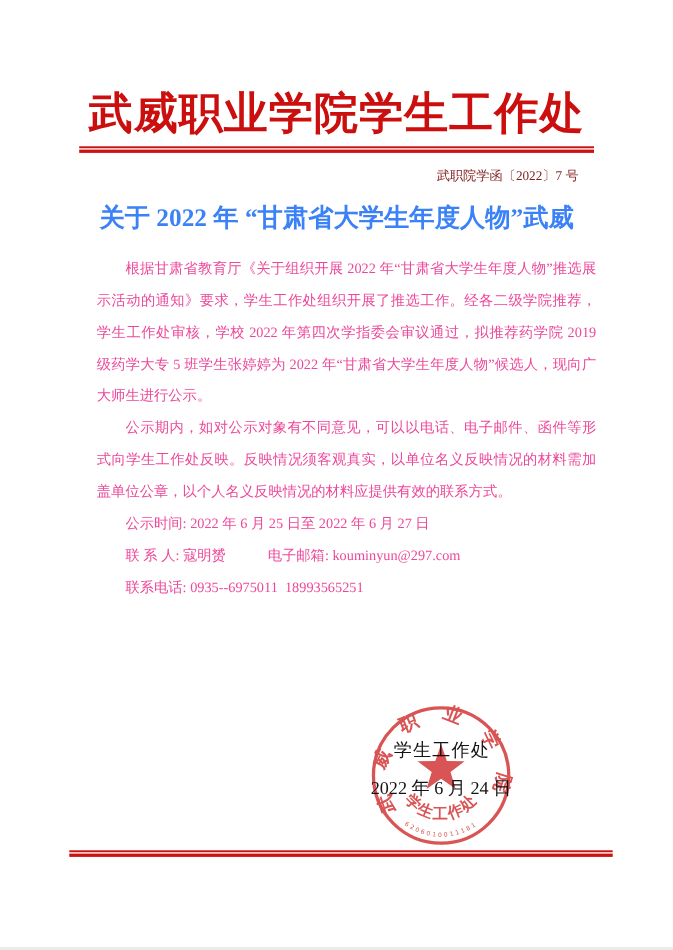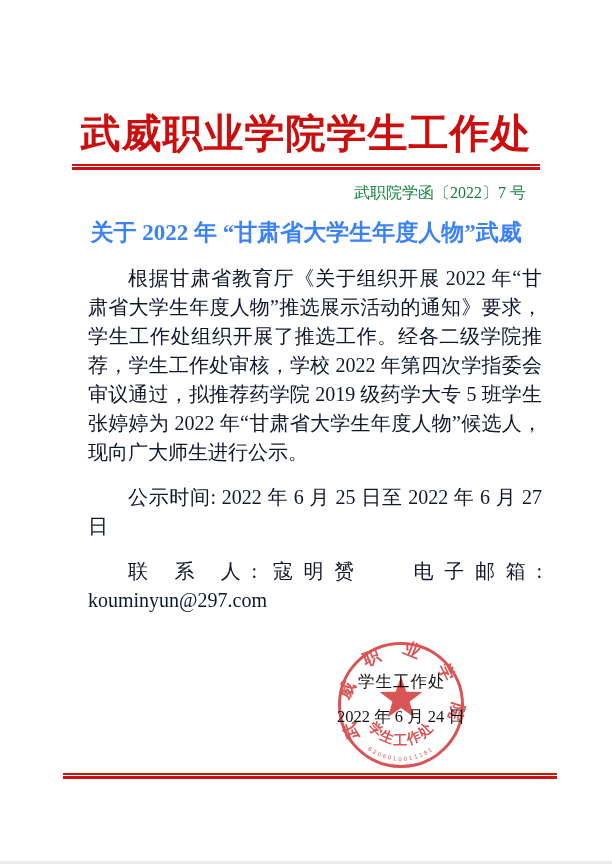--- a/index.html
+++ b/index.html
@@ -7,58 +7,58 @@
   .page {
     position:relative;
     width:612px; height:864px;
     margin:0 auto;
     background:#ffffff;
     overflow:hidden;
     font-family:"Liberation Serif","DejaVu Serif",serif;
     color:#1f1f1f;
   }
   .letterhead {
-    padding-top:113px;
+    padding-top:82px;
     text-align:center;
     font-size:40px;
     font-weight:bold;
     letter-spacing:1px;
     color:#cb0e0e;
     line-height:1.05;
     white-space:nowrap;
   }
   .divider { margin:9px 72px 0 72px; }
   .divider .l1 { height:2px;  background:#cc1111; }
   .divider .l2 { height:1px;  background:#ffffff; }
   .divider .l3 { height:2.5px; background:#cc1111; }
   .doc-number {
     margin-top:13px;
     padding-right:86px;
     text-align:right;
-    font-size:16px;
-    color:#15803d;
+    font-size:12px;
+    color:#7f1d1d;
   }
   .doc-title {
     margin:11px 58px 0 58px;
     text-align:center;
     font-size:23px;
     line-height:35px;
     font-weight:bold;
     color:#3b82f6;
   }
   .body-text {
     margin:14px 70px 0 88px;
-    font-size:20px;
+    font-size:13px;
     line-height:29px;
     text-align:justify;
     text-justify:inter-character;
-    color:#0f172a;
+    color:#ec4899;
   }
   .body-text p { text-indent:2em; white-space:pre-wrap; }
-  .contact-line { text-indent:2em; white-space:pre-wrap;margin-top:16px; }
+  .contact-line { text-indent:2em; white-space:pre-wrap; }
   .contact-gap { display:inline-block; width:38px; }
   .signature {
     position:absolute; left:358px; top:671px;
     font-size:16.5px; letter-spacing:1px; color:#141414;
     z-index:2;
   }
   .sign-date {
     position:absolute; left:337px; top:706px;
     font-size:16.5px; color:#141414;
     z-index:2;
@@ -93,22 +93,24 @@
   </div>
 
   <div class="doc-number">武职院学函〔2022〕7 号</div>
 
   <div class="doc-title">
     <span>关于 2022 年 “甘肃省大学生年度人物”武威</span><br>
   </div>
 
   <div class="body-text">
     <p>根据甘肃省教育厅《关于组织开展 2022 年“甘肃省大学生年度人物”推选展示活动的通知》要求，学生工作处组织开展了推选工作。经各二级学院推荐，学生工作处审核，学校 2022 年第四次学指委会审议通过，拟推荐药学院 2019 级药学大专 5 班学生张婷婷为 2022 年“甘肃省大学生年度人物”候选人，现向广大师生进行公示。</p>
+    <p>公示期内，如对公示对象有不同意见，可以以电话、电子邮件、函件等形式向学生工作处反映。反映情况须客观真实，以单位名义反映情况的材料需加盖单位公章，以个人名义反映情况的材料应提供有效的联系方式。</p>
     <p class="contact-line">公示时间: 2022 年 6 月 25 日至 2022 年 6 月 27 日</p>
     <p class="contact-line"><span>联 系 人: 寇明赟</span><span class="contact-gap"></span><span>电子邮箱: kouminyun@297.com</span></p>
+    <p class="contact-line">联系电话: 0935--6975011  18993565251</p>
   </div>
 
   <div class="signature">学生工作处</div>
 
   <div class="sign-date">2022 年 6 月 24 日</div>
 
   <svg class="seal" viewBox="0 0 136 136" xmlns="http://www.w3.org/2000/svg">
     <defs>
       <path id="sealRingArc" d="M 33,103 A 49.5,49.5 0 1 1 103,103" fill="none"></path>
       <path id="sealBottomArc" d="M 35,90 A 39.7,39.7 0 0 0 101,90" fill="none"></path>

